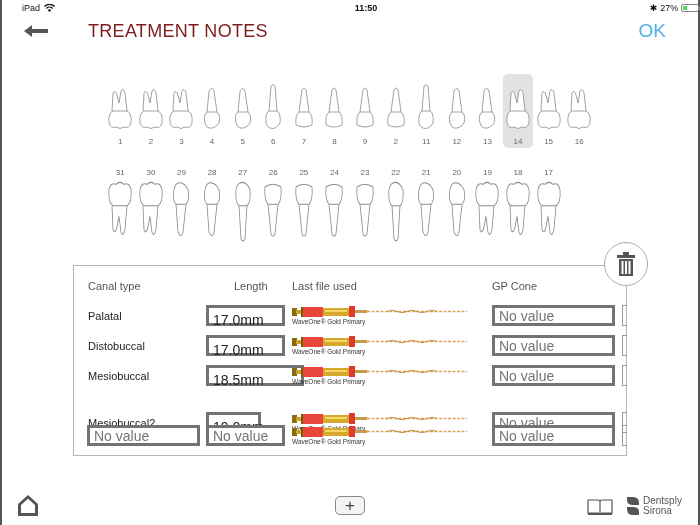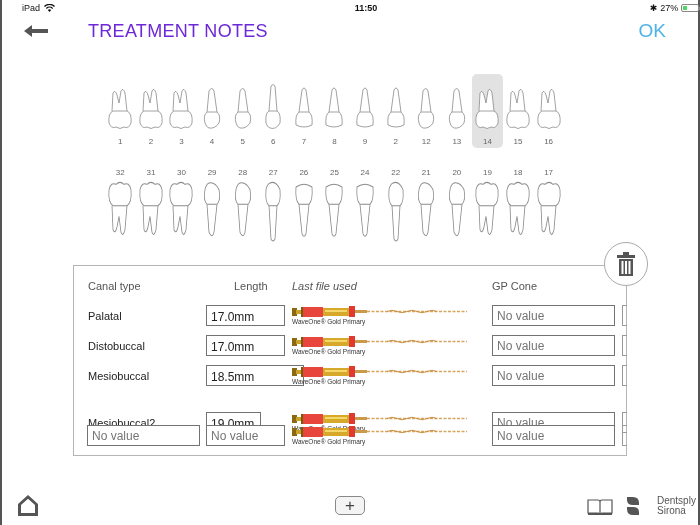--- a/index.html
+++ b/index.html
@@ -12,52 +12,52 @@
   .statusbar { position: absolute; left: 16px; top: 0; width: 700px; height: 16px; font-size: 9px; color: #111; }
   .sb-left { position: absolute; left: 6px; top: 3px; display: flex; align-items: center; gap: 4px; }
   .sb-time { position: absolute; left: 0; right: 0; top: 3px; text-align: center; font-weight: bold; }
   .sb-right { position: absolute; right: 6px; top: 3px; display: flex; align-items: center; gap: 3px; }
   .battery { width: 18px; height: 8px; border: 1px solid #888; border-radius: 2px; position: relative; display: inline-block; }
   .battery .fill { position: absolute; left: 1px; top: 1px; bottom: 1px; width: 4px; background: #4cd964; }
   .battery::after { content: ""; position: absolute; right: -3px; top: 2px; width: 2px; height: 3px; background: #888; }
 
   
   .back-btn { position: absolute; left: 22px; top: 22px; width: 28px; height: 18px; cursor: pointer; }
-  .page-title { position: absolute; left: 88px; top: 21px; font-size: 18px; color: #6d28d9; letter-spacing: 0.3px; font-weight: normal; }
+  .page-title { position: absolute; left: 88px; top: 21px; font-size: 18px; color: #7f1d1d; letter-spacing: 0.3px; font-weight: normal; }
   .ok-btn { position: absolute; right: 34px; top: 20px; font-size: 19px; color: #4fb3e8; cursor: pointer; }
 
   
   .tooth-row { position: absolute; left: 105px; width: 490px; display: flex; }
   .tooth { width: 30.6px; position: relative; display: flex; flex-direction: column; align-items: center; cursor: pointer; }
   .tooth.selected { background: #e2e2e2; border-radius: 5px; }
   .upper { top: 74px; height: 76px; }
   .upper .tooth { height: 74px; justify-content: flex-end; }
   .upper .tooth svg { margin-bottom: 2px; }
   .upper .num { font-size: 8px; color: #666; margin-bottom: 2px; }
   .lower { top: 168px; height: 80px; }
   .lower .tooth { height: 80px; justify-content: flex-start; }
   .lower .num { font-size: 8px; color: #666; margin-bottom: 2px; }
 
   
   .card { position: absolute; left: 73px; top: 265px; width: 554px; height: 191px; border: 1px solid #b5b5b5; background: #fff; }
   .trash-btn { position: absolute; left: 604px; top: 242px; width: 44px; height: 44px; border: 1px solid #aaa; border-radius: 50%; background: #fff; display: flex; align-items: center; justify-content: center; cursor: pointer; }
   .col-head { position: absolute; top: 14px; font-size: 11px; color: #555; }
   .row { position: absolute; left: 0; width: 100%; height: 24px; }
   .canal-label { position: absolute; left: 14px; top: 5px; font-size: 11px; color: #222; }
-  .field { position: absolute; height: 21px; border: 1px solid #737373; background: #fff; font-size: 12px; padding: 4px 4px; color: #222; font-family: "Liberation Sans", sans-serif; }
+  .field { position: absolute; height: 21px; border: 3px solid #737373; background: #fff; font-size: 14px; padding: 4px 4px; color: #222; font-family: "Liberation Sans", sans-serif; }
   .field.placeholder { color: #999; }
   .file-img { position: absolute; left: 218px; top: 0; width: 180px; height: 24px; cursor: pointer; }
   .file-caption { position: absolute; left: 218px; top: 13px; font-size: 6.5px; color: #333; white-space: nowrap; }
   .stub { position: absolute; left: 548px; width: 5px; height: 21px; border: 1px solid #999; border-right: none; }
 
   
   .home-btn { position: absolute; left: 16px; top: 493px; width: 24px; height: 24px; cursor: pointer; }
   .add-btn { position: absolute; left: 335px; top: 496px; width: 30px; height: 19px; border: 1px solid #888; border-radius: 5px; background: #f4f4f4; display: flex; align-items: center; justify-content: center; cursor: pointer; }
   .book-btn { position: absolute; left: 587px; top: 497px; width: 26px; height: 19px; cursor: pointer; }
-  .brand { position: absolute; left: 626px; top: 496px; display: flex; align-items: flex-end; gap: 17px; }
+  .brand { position: absolute; left: 626px; top: 496px; display: flex; align-items: flex-end; gap: 3px; }
   .brand-text { font-size: 10px; line-height: 10px; color: #555; }
 </style>
 </head>
 <body>
 
 <div class="frame-left"></div>
 <div class="frame-right"></div>
 
 <div class="statusbar">
   <div class="sb-left">
@@ -174,118 +174,118 @@
           <g>
             <path d="M10 29 L13 7 Q15 3 17 7 L20 29" fill="#fff" stroke="#8a8a8a" stroke-width="0.8"></path>
             <path d="M7 42 Q6 32 10 29 L20 29 Q24 32 23 42 Q15 46 7 42 Z" fill="#fff" stroke="#8a8a8a" stroke-width="0.8"></path>
           </g>
         </svg></span>
       <span class="num">2</span>
     </div>
     <div class="tooth">
       <span><svg width="30" height="48" viewBox="0 0 30 48" preserveAspectRatio="none">
           <g>
-            <path d="M10 29 L12 8 Q15 3 17 8 L20 29" fill="#fff" stroke="#8a8a8a" stroke-width="0.8"></path>
-            <path d="M8 40 Q6 32 10 29 L20 29 Q24 32 22 40 Q18 46 12 45 Q9 44 8 40 Z" fill="#fff" stroke="#8a8a8a" stroke-width="0.8"></path>
-          </g>
-        </svg></span>
-      <span class="num">12</span>
-    </div>
-    <div class="tooth">
-      <span><svg width="30" height="48" viewBox="0 0 30 48" preserveAspectRatio="none">
-          <g>
-            <path d="M10 29 L12 8 Q15 3 17 8 L20 29" fill="#fff" stroke="#8a8a8a" stroke-width="0.8"></path>
-            <path d="M8 40 Q6 32 10 29 L20 29 Q24 32 22 40 Q18 46 12 45 Q9 44 8 40 Z" fill="#fff" stroke="#8a8a8a" stroke-width="0.8"></path>
-          </g>
-        </svg></span>
-      <span class="num">13</span>
-    </div>
-    <div class="tooth selected">
-      <span><svg width="30" height="48" viewBox="0 0 30 48" preserveAspectRatio="none">
-          <g>
-            <path d="M7 28 L8 10 Q10 6 12 12 L14 20 L16 8 Q18 4 20 10 L22 28" fill="#fff" stroke="#8a8a8a" stroke-width="0.8"></path>
-            <path d="M4 40 Q3 30 8 28 L22 28 Q27 30 26 40 Q24 46 19 44 Q15 47 11 44 Q6 46 4 40 Z" fill="#fff" stroke="#8a8a8a" stroke-width="0.8"></path>
-          </g>
-        </svg></span>
-      <span class="num">14</span>
-    </div>
-    <div class="tooth">
-      <span><svg width="30" height="48" viewBox="0 0 30 48" preserveAspectRatio="none">
-          <g>
-            <path d="M7 28 L8 10 Q10 6 12 12 L14 20 L16 8 Q18 4 20 10 L22 28" fill="#fff" stroke="#8a8a8a" stroke-width="0.8"></path>
-            <path d="M4 40 Q3 30 8 28 L22 28 Q27 30 26 40 Q24 46 19 44 Q15 47 11 44 Q6 46 4 40 Z" fill="#fff" stroke="#8a8a8a" stroke-width="0.8"></path>
-          </g>
-        </svg></span>
-      <span class="num">15</span>
-    </div>
-    <div class="tooth">
-      <span><svg width="30" height="48" viewBox="0 0 30 48" preserveAspectRatio="none">
-          <g>
-            <path d="M7 28 L8 10 Q10 6 12 12 L14 20 L16 8 Q18 4 20 10 L22 28" fill="#fff" stroke="#8a8a8a" stroke-width="0.8"></path>
-            <path d="M4 40 Q3 30 8 28 L22 28 Q27 30 26 40 Q24 46 19 44 Q15 47 11 44 Q6 46 4 40 Z" fill="#fff" stroke="#8a8a8a" stroke-width="0.8"></path>
-          </g>
-        </svg></span>
-      <span class="num">16</span>
-    </div>
-  </div>
-
-<div class="tooth-row lower" id="lower-row">
-    <div class="tooth">
-      <span class="num">32</span>
-      <span><svg width="30" height="64" viewBox="0 0 30 48" preserveAspectRatio="none">
-          <g transform="translate(0,48) scale(1,-1)">
-            <path d="M7 28 L8 10 Q10 6 12 12 L14 20 L16 8 Q18 4 20 10 L22 28" fill="#fff" stroke="#8a8a8a" stroke-width="0.8"></path>
-            <path d="M4 40 Q3 30 8 28 L22 28 Q27 30 26 40 Q24 46 19 44 Q15 47 11 44 Q6 46 4 40 Z" fill="#fff" stroke="#8a8a8a" stroke-width="0.8"></path>
-          </g>
-        </svg></span>
-    </div>
-    <div class="tooth">
-      <span class="num">31</span>
-      <span><svg width="30" height="64" viewBox="0 0 30 48" preserveAspectRatio="none">
-          <g transform="translate(0,48) scale(1,-1)">
-            <path d="M7 28 L8 10 Q10 6 12 12 L14 20 L16 8 Q18 4 20 10 L22 28" fill="#fff" stroke="#8a8a8a" stroke-width="0.8"></path>
-            <path d="M4 40 Q3 30 8 28 L22 28 Q27 30 26 40 Q24 46 19 44 Q15 47 11 44 Q6 46 4 40 Z" fill="#fff" stroke="#8a8a8a" stroke-width="0.8"></path>
-          </g>
-        </svg></span>
-    </div>
-    <div class="tooth">
-      <span class="num">30</span>
-      <span><svg width="30" height="64" viewBox="0 0 30 48" preserveAspectRatio="none">
-          <g transform="translate(0,48) scale(1,-1)">
-            <path d="M7 28 L8 10 Q10 6 12 12 L14 20 L16 8 Q18 4 20 10 L22 28" fill="#fff" stroke="#8a8a8a" stroke-width="0.8"></path>
-            <path d="M4 40 Q3 30 8 28 L22 28 Q27 30 26 40 Q24 46 19 44 Q15 47 11 44 Q6 46 4 40 Z" fill="#fff" stroke="#8a8a8a" stroke-width="0.8"></path>
-          </g>
-        </svg></span>
-    </div>
-    <div class="tooth">
-      <span class="num">29</span>
-      <span><svg width="30" height="64" viewBox="0 0 30 48" preserveAspectRatio="none">
-          <g transform="translate(0,48) scale(1,-1)">
-            <path d="M10 29 L12 8 Q15 3 17 8 L20 29" fill="#fff" stroke="#8a8a8a" stroke-width="0.8"></path>
-            <path d="M8 40 Q6 32 10 29 L20 29 Q24 32 22 40 Q18 46 12 45 Q9 44 8 40 Z" fill="#fff" stroke="#8a8a8a" stroke-width="0.8"></path>
-          </g>
-        </svg></span>
-    </div>
-    <div class="tooth">
-      <span class="num">28</span>
-      <span><svg width="30" height="64" viewBox="0 0 30 48" preserveAspectRatio="none">
-          <g transform="translate(0,48) scale(1,-1)">
-            <path d="M10 29 L12 8 Q15 3 17 8 L20 29" fill="#fff" stroke="#8a8a8a" stroke-width="0.8"></path>
-            <path d="M8 40 Q6 32 10 29 L20 29 Q24 32 22 40 Q18 46 12 45 Q9 44 8 40 Z" fill="#fff" stroke="#8a8a8a" stroke-width="0.8"></path>
-          </g>
-        </svg></span>
-    </div>
-    <div class="tooth">
-      <span class="num">27</span>
-      <span><svg width="30" height="64" viewBox="0 0 30 48" preserveAspectRatio="none">
-          <g transform="translate(0,48) scale(1,-1)">
             <path d="M11 28 L13 3 Q15 0 17 3 L19 28" fill="#fff" stroke="#8a8a8a" stroke-width="0.8"></path>
             <path d="M8 40 Q7 30 11 28 L19 28 Q23 30 22 40 Q18 47 12 45 Q9 44 8 40 Z" fill="#fff" stroke="#8a8a8a" stroke-width="0.8"></path>
           </g>
         </svg></span>
+      <span class="num">11</span>
+    </div>
+    <div class="tooth">
+      <span><svg width="30" height="48" viewBox="0 0 30 48" preserveAspectRatio="none">
+          <g>
+            <path d="M10 29 L12 8 Q15 3 17 8 L20 29" fill="#fff" stroke="#8a8a8a" stroke-width="0.8"></path>
+            <path d="M8 40 Q6 32 10 29 L20 29 Q24 32 22 40 Q18 46 12 45 Q9 44 8 40 Z" fill="#fff" stroke="#8a8a8a" stroke-width="0.8"></path>
+          </g>
+        </svg></span>
+      <span class="num">12</span>
+    </div>
+    <div class="tooth">
+      <span><svg width="30" height="48" viewBox="0 0 30 48" preserveAspectRatio="none">
+          <g>
+            <path d="M10 29 L12 8 Q15 3 17 8 L20 29" fill="#fff" stroke="#8a8a8a" stroke-width="0.8"></path>
+            <path d="M8 40 Q6 32 10 29 L20 29 Q24 32 22 40 Q18 46 12 45 Q9 44 8 40 Z" fill="#fff" stroke="#8a8a8a" stroke-width="0.8"></path>
+          </g>
+        </svg></span>
+      <span class="num">13</span>
+    </div>
+    <div class="tooth selected">
+      <span><svg width="30" height="48" viewBox="0 0 30 48" preserveAspectRatio="none">
+          <g>
+            <path d="M7 28 L8 10 Q10 6 12 12 L14 20 L16 8 Q18 4 20 10 L22 28" fill="#fff" stroke="#8a8a8a" stroke-width="0.8"></path>
+            <path d="M4 40 Q3 30 8 28 L22 28 Q27 30 26 40 Q24 46 19 44 Q15 47 11 44 Q6 46 4 40 Z" fill="#fff" stroke="#8a8a8a" stroke-width="0.8"></path>
+          </g>
+        </svg></span>
+      <span class="num">14</span>
+    </div>
+    <div class="tooth">
+      <span><svg width="30" height="48" viewBox="0 0 30 48" preserveAspectRatio="none">
+          <g>
+            <path d="M7 28 L8 10 Q10 6 12 12 L14 20 L16 8 Q18 4 20 10 L22 28" fill="#fff" stroke="#8a8a8a" stroke-width="0.8"></path>
+            <path d="M4 40 Q3 30 8 28 L22 28 Q27 30 26 40 Q24 46 19 44 Q15 47 11 44 Q6 46 4 40 Z" fill="#fff" stroke="#8a8a8a" stroke-width="0.8"></path>
+          </g>
+        </svg></span>
+      <span class="num">15</span>
+    </div>
+    <div class="tooth">
+      <span><svg width="30" height="48" viewBox="0 0 30 48" preserveAspectRatio="none">
+          <g>
+            <path d="M7 28 L8 10 Q10 6 12 12 L14 20 L16 8 Q18 4 20 10 L22 28" fill="#fff" stroke="#8a8a8a" stroke-width="0.8"></path>
+            <path d="M4 40 Q3 30 8 28 L22 28 Q27 30 26 40 Q24 46 19 44 Q15 47 11 44 Q6 46 4 40 Z" fill="#fff" stroke="#8a8a8a" stroke-width="0.8"></path>
+          </g>
+        </svg></span>
+      <span class="num">16</span>
+    </div>
+  </div>
+
+<div class="tooth-row lower" id="lower-row">
+    <div class="tooth">
+      <span class="num">31</span>
+      <span><svg width="30" height="64" viewBox="0 0 30 48" preserveAspectRatio="none">
+          <g transform="translate(0,48) scale(1,-1)">
+            <path d="M7 28 L8 10 Q10 6 12 12 L14 20 L16 8 Q18 4 20 10 L22 28" fill="#fff" stroke="#8a8a8a" stroke-width="0.8"></path>
+            <path d="M4 40 Q3 30 8 28 L22 28 Q27 30 26 40 Q24 46 19 44 Q15 47 11 44 Q6 46 4 40 Z" fill="#fff" stroke="#8a8a8a" stroke-width="0.8"></path>
+          </g>
+        </svg></span>
+    </div>
+    <div class="tooth">
+      <span class="num">30</span>
+      <span><svg width="30" height="64" viewBox="0 0 30 48" preserveAspectRatio="none">
+          <g transform="translate(0,48) scale(1,-1)">
+            <path d="M7 28 L8 10 Q10 6 12 12 L14 20 L16 8 Q18 4 20 10 L22 28" fill="#fff" stroke="#8a8a8a" stroke-width="0.8"></path>
+            <path d="M4 40 Q3 30 8 28 L22 28 Q27 30 26 40 Q24 46 19 44 Q15 47 11 44 Q6 46 4 40 Z" fill="#fff" stroke="#8a8a8a" stroke-width="0.8"></path>
+          </g>
+        </svg></span>
+    </div>
+    <div class="tooth">
+      <span class="num">29</span>
+      <span><svg width="30" height="64" viewBox="0 0 30 48" preserveAspectRatio="none">
+          <g transform="translate(0,48) scale(1,-1)">
+            <path d="M10 29 L12 8 Q15 3 17 8 L20 29" fill="#fff" stroke="#8a8a8a" stroke-width="0.8"></path>
+            <path d="M8 40 Q6 32 10 29 L20 29 Q24 32 22 40 Q18 46 12 45 Q9 44 8 40 Z" fill="#fff" stroke="#8a8a8a" stroke-width="0.8"></path>
+          </g>
+        </svg></span>
+    </div>
+    <div class="tooth">
+      <span class="num">28</span>
+      <span><svg width="30" height="64" viewBox="0 0 30 48" preserveAspectRatio="none">
+          <g transform="translate(0,48) scale(1,-1)">
+            <path d="M10 29 L12 8 Q15 3 17 8 L20 29" fill="#fff" stroke="#8a8a8a" stroke-width="0.8"></path>
+            <path d="M8 40 Q6 32 10 29 L20 29 Q24 32 22 40 Q18 46 12 45 Q9 44 8 40 Z" fill="#fff" stroke="#8a8a8a" stroke-width="0.8"></path>
+          </g>
+        </svg></span>
+    </div>
+    <div class="tooth">
+      <span class="num">27</span>
+      <span><svg width="30" height="64" viewBox="0 0 30 48" preserveAspectRatio="none">
+          <g transform="translate(0,48) scale(1,-1)">
+            <path d="M11 28 L13 3 Q15 0 17 3 L19 28" fill="#fff" stroke="#8a8a8a" stroke-width="0.8"></path>
+            <path d="M8 40 Q7 30 11 28 L19 28 Q23 30 22 40 Q18 47 12 45 Q9 44 8 40 Z" fill="#fff" stroke="#8a8a8a" stroke-width="0.8"></path>
+          </g>
+        </svg></span>
     </div>
     <div class="tooth">
       <span class="num">26</span>
       <span><svg width="30" height="64" viewBox="0 0 30 48" preserveAspectRatio="none">
           <g transform="translate(0,48) scale(1,-1)">
             <path d="M10 29 L13 7 Q15 3 17 7 L20 29" fill="#fff" stroke="#8a8a8a" stroke-width="0.8"></path>
             <path d="M7 42 Q6 32 10 29 L20 29 Q24 32 23 42 Q15 46 7 42 Z" fill="#fff" stroke="#8a8a8a" stroke-width="0.8"></path>
           </g>
         </svg></span>
     </div>
@@ -293,20 +293,29 @@
       <span class="num">25</span>
       <span><svg width="30" height="64" viewBox="0 0 30 48" preserveAspectRatio="none">
           <g transform="translate(0,48) scale(1,-1)">
             <path d="M10 29 L13 7 Q15 3 17 7 L20 29" fill="#fff" stroke="#8a8a8a" stroke-width="0.8"></path>
             <path d="M7 42 Q6 32 10 29 L20 29 Q24 32 23 42 Q15 46 7 42 Z" fill="#fff" stroke="#8a8a8a" stroke-width="0.8"></path>
           </g>
         </svg></span>
     </div>
     <div class="tooth">
       <span class="num">24</span>
+      <span><svg width="30" height="64" viewBox="0 0 30 48" preserveAspectRatio="none">
+          <g transform="translate(0,48) scale(1,-1)">
+            <path d="M10 29 L13 7 Q15 3 17 7 L20 29" fill="#fff" stroke="#8a8a8a" stroke-width="0.8"></path>
+            <path d="M7 42 Q6 32 10 29 L20 29 Q24 32 23 42 Q15 46 7 42 Z" fill="#fff" stroke="#8a8a8a" stroke-width="0.8"></path>
+          </g>
+        </svg></span>
+    </div>
+    <div class="tooth">
+      <span class="num">23</span>
       <span><svg width="30" height="64" viewBox="0 0 30 48" preserveAspectRatio="none">
           <g transform="translate(0,48) scale(1,-1)">
             <path d="M10 29 L13 7 Q15 3 17 7 L20 29" fill="#fff" stroke="#8a8a8a" stroke-width="0.8"></path>
             <path d="M7 42 Q6 32 10 29 L20 29 Q24 32 23 42 Q15 46 7 42 Z" fill="#fff" stroke="#8a8a8a" stroke-width="0.8"></path>
           </g>
         </svg></span>
     </div>
     <div class="tooth">
       <span class="num">22</span>
       <span><svg width="30" height="64" viewBox="0 0 30 48" preserveAspectRatio="none">
@@ -359,21 +368,21 @@
             <path d="M7 28 L8 10 Q10 6 12 12 L14 20 L16 8 Q18 4 20 10 L22 28" fill="#fff" stroke="#8a8a8a" stroke-width="0.8"></path>
             <path d="M4 40 Q3 30 8 28 L22 28 Q27 30 26 40 Q24 46 19 44 Q15 47 11 44 Q6 46 4 40 Z" fill="#fff" stroke="#8a8a8a" stroke-width="0.8"></path>
           </g>
         </svg></span>
     </div>
   </div>
 
 <div class="card">
   <div class="col-head" style="left:14px;">Canal type</div>
   <div class="col-head" style="left:132px;padding-left:28px;">Length</div>
-  <div class="col-head" style="left:218px;font-style:italic;">Last file used</div>
+  <div class="col-head" style="left:218px;">Last file used</div>
   <div class="col-head" style="left:418px;">GP Cone</div>
   <div id="rows">
       <div class="row" style="top: 39px;">
         <span class="canal-label">Palatal</span>
         <div class="field" style="left:132px;top:0;width:79px;">17.0mm</div>
         <div class="file-img"><span><svg width="180" height="14" viewBox="0 0 180 14">
               <rect x="0" y="3" width="5" height="8" fill="#8a6a10"></rect>
               <rect x="4" y="5" width="6" height="4" fill="#c9a227"></rect>
               <rect x="9" y="2" width="2" height="10" fill="#7a5a08"></rect>
               <rect x="11" y="2" width="20" height="10" fill="#e8463c"></rect>

